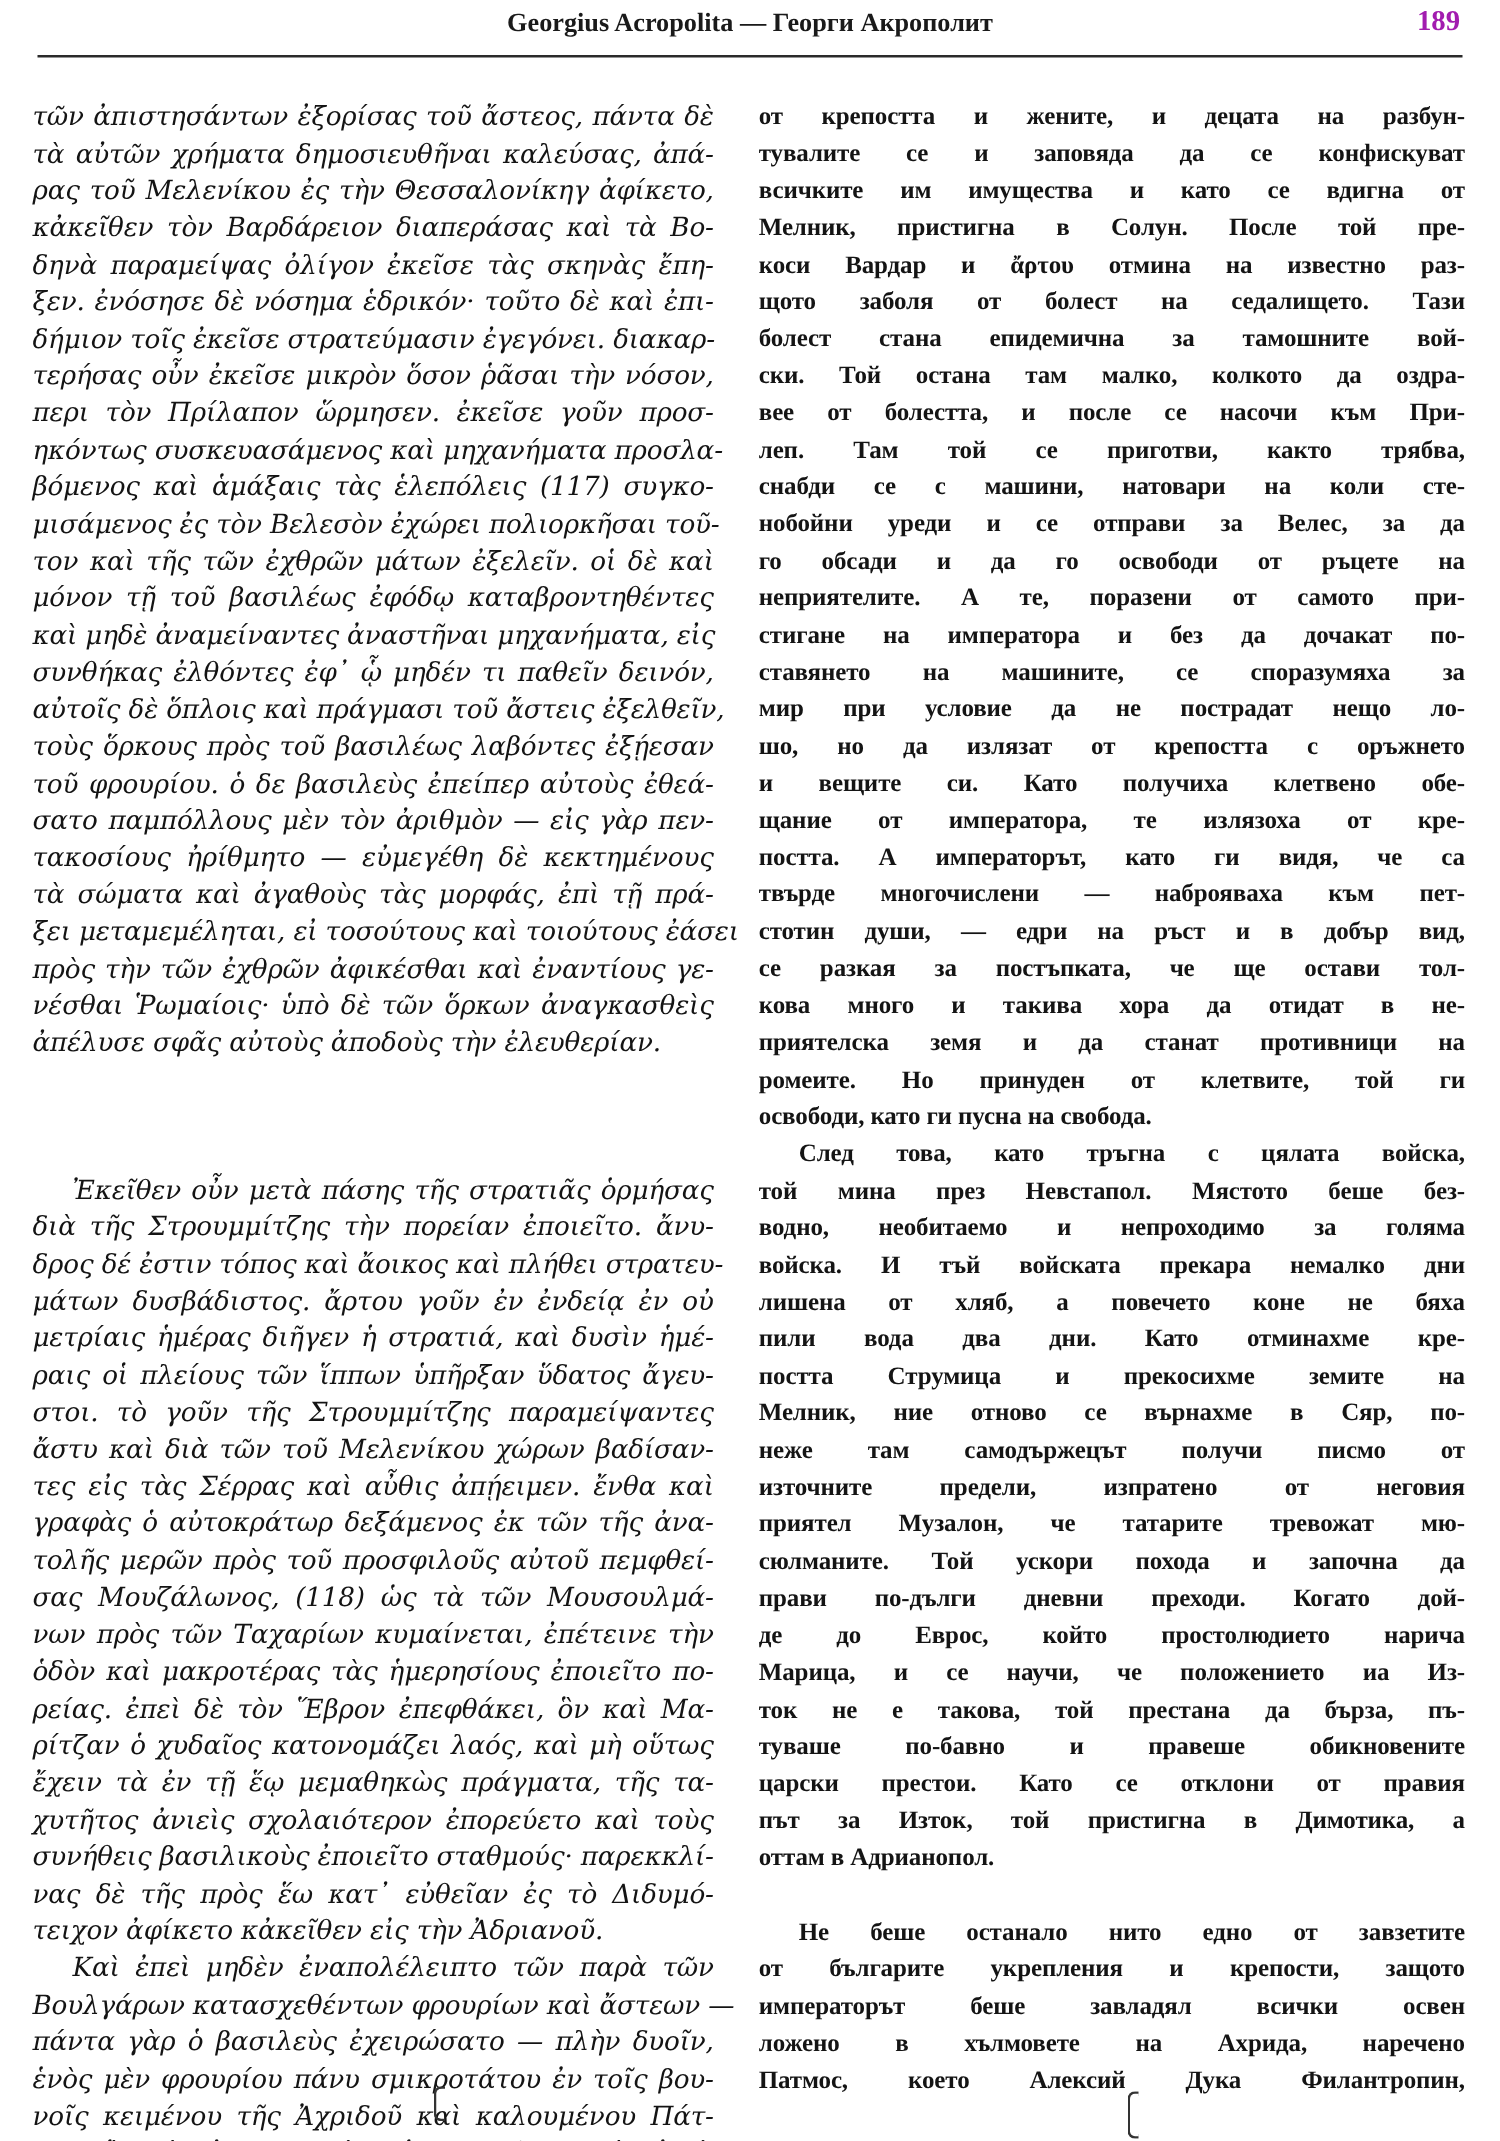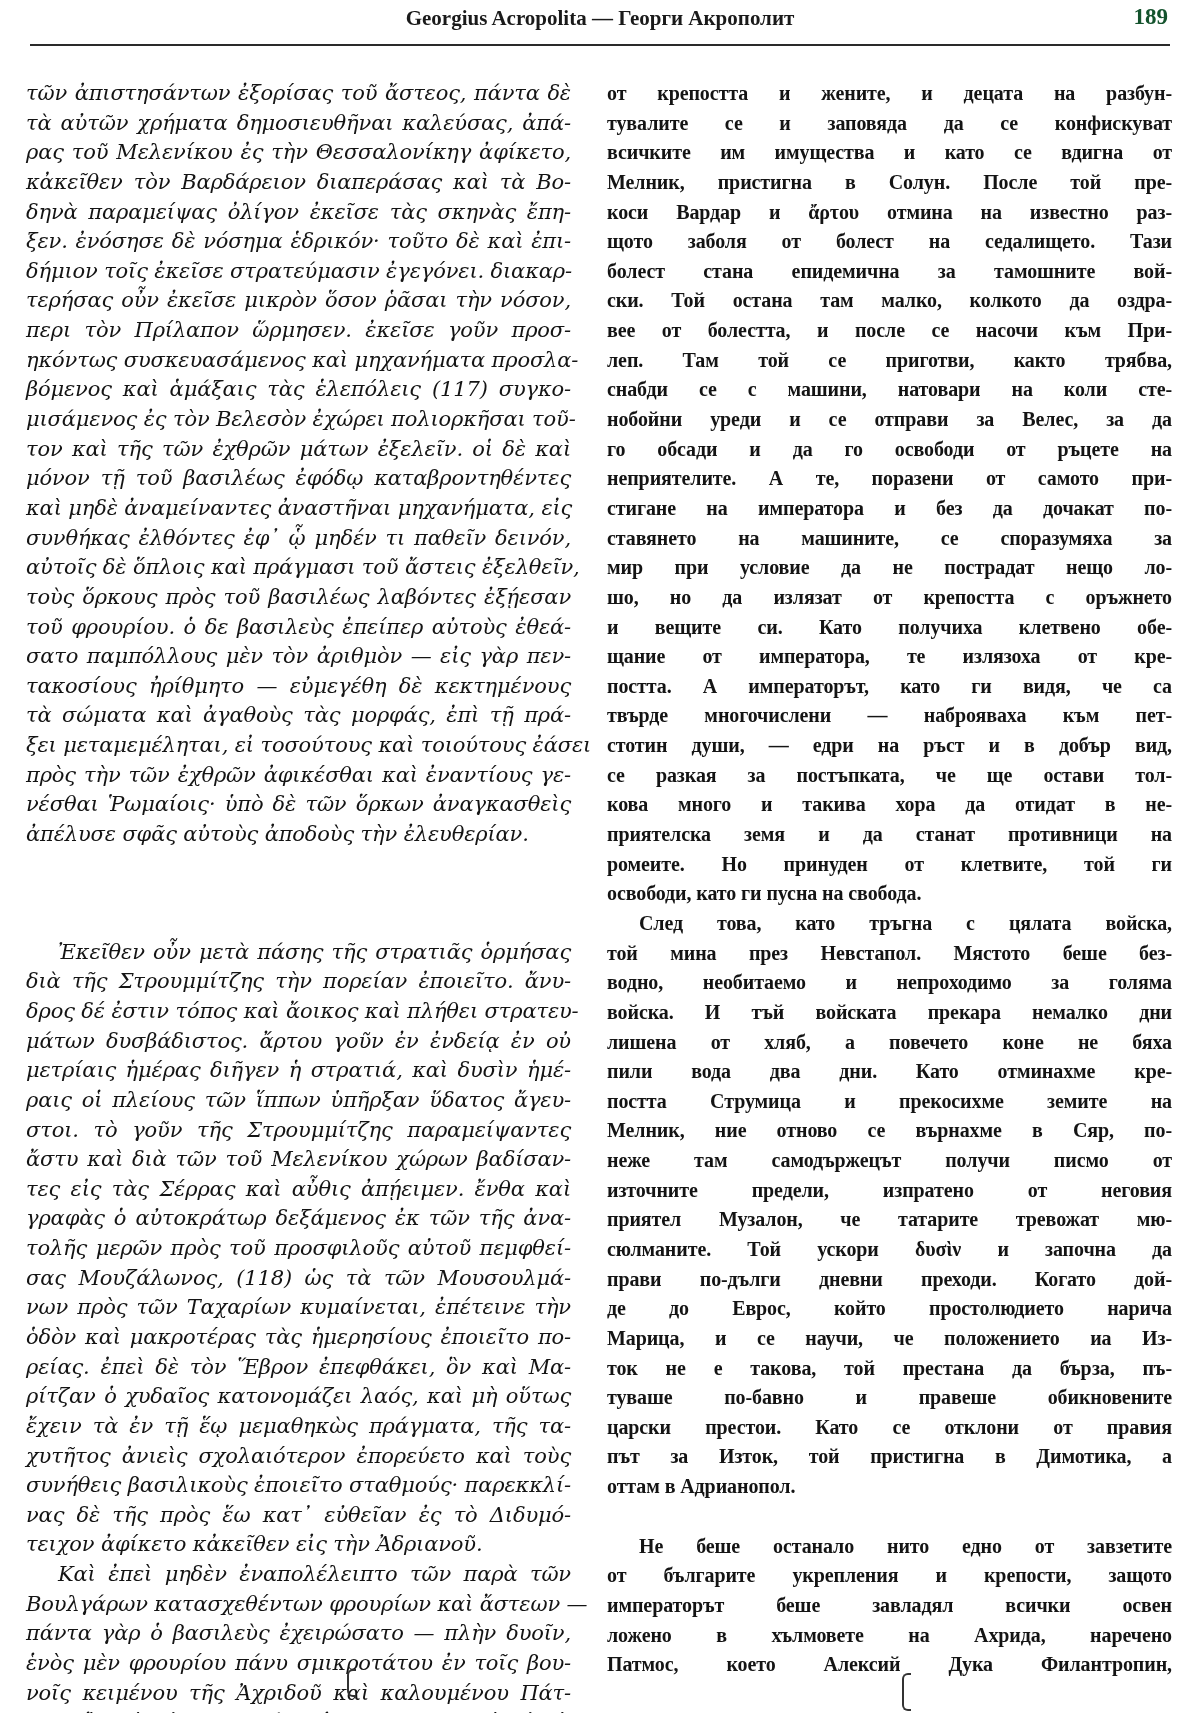--- a/index.html
+++ b/index.html
@@ -11,21 +11,21 @@
       position: absolute; left: 30px; top: 0; width: 1140px; height: 62px;
     }
     .running-title {
       position: absolute; left: 0; right: 0; top: 6px; text-align: center;
       font-family: "Liberation Serif", "DejaVu Serif", serif;
       font-size: 21px; font-weight: bold; letter-spacing: 0px; color: #1a1a1a;
     }
     .page-number {
       position: absolute; right: 2px; top: 4px;
       font-family: "Liberation Serif", "DejaVu Serif", serif;
-      font-size: 23px; font-weight: bold; color: #14532d;
+      font-size: 23px; font-weight: bold; color: #a21caf;
     }
     .header-rule {
       position: absolute; left: 0; right: 0; top: 44px; height: 0;
       border-top: 2px solid #2a2a2a;
     }
     .column {
       position: absolute; top: 79px;
     }
     .col-greek { left: 26px; width: 545px; }
     .col-bulgarian { left: 607px; width: 565px; }
@@ -159,21 +159,21 @@
       <span class="line">той мина през Невстапол. Мястото беше без-</span>
       <span class="line">водно, необитаемо и непроходимо за голяма</span>
       <span class="line">войска. И тъй войската прекара немалко дни</span>
       <span class="line">лишена от хляб, а повечето коне не бяха</span>
       <span class="line">пили вода два дни. Като отминахме кре-</span>
       <span class="line">постта Струмица и прекосихме земите на</span>
       <span class="line">Мелник, ние отново се върнахме в Сяр, по-</span>
       <span class="line">неже там самодържецът получи писмо от</span>
       <span class="line">източните предели, изпратено от неговия</span>
       <span class="line">приятел Музалон, че татарите тревожат мю-</span>
-      <span class="line">сюлманите. Той ускори δυσὶν и започна да</span>
+      <span class="line">сюлманите. Той ускори похода и започна да</span>
       <span class="line">прави по-дълги дневни преходи. Когато дой-</span>
       <span class="line">де до Еврос, който простолюдието нарича</span>
       <span class="line">Марица, и се научи, че положението иа Из-</span>
       <span class="line">ток не е такова, той престана да бърза, пъ-</span>
       <span class="line">туваше по-бавно и правеше обикновените</span>
       <span class="line">царски престои. Като се отклони от правия</span>
       <span class="line">път за Изток, той пристигна в Димотика, а</span>
       <span class="line last">оттам в Адрианопол.</span>
     </div>
     <span class="gap" style="height: 30px;"></span>

